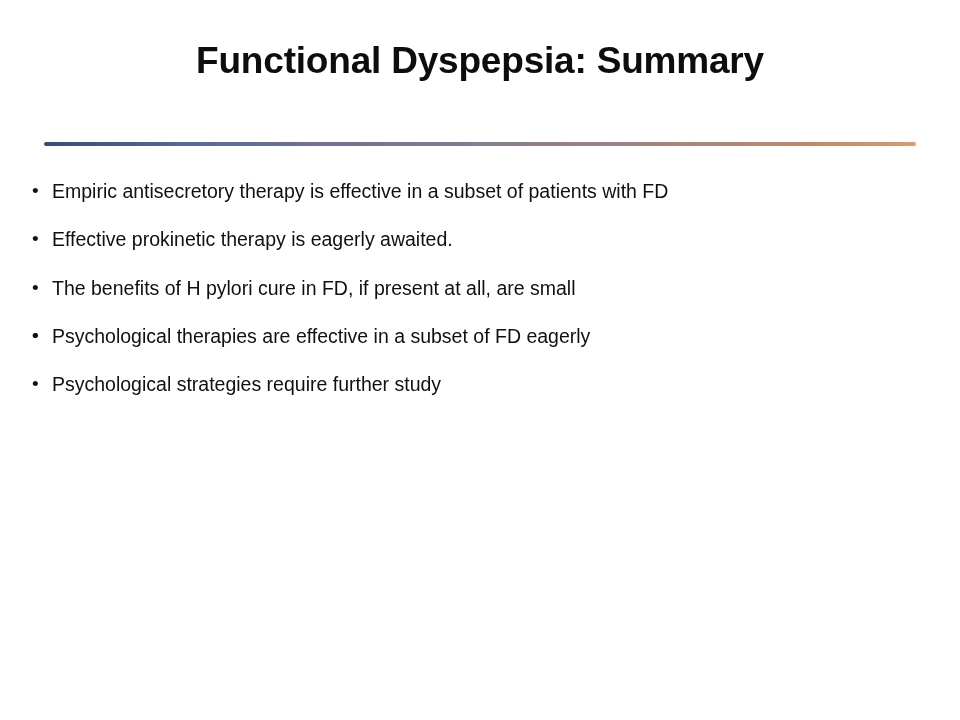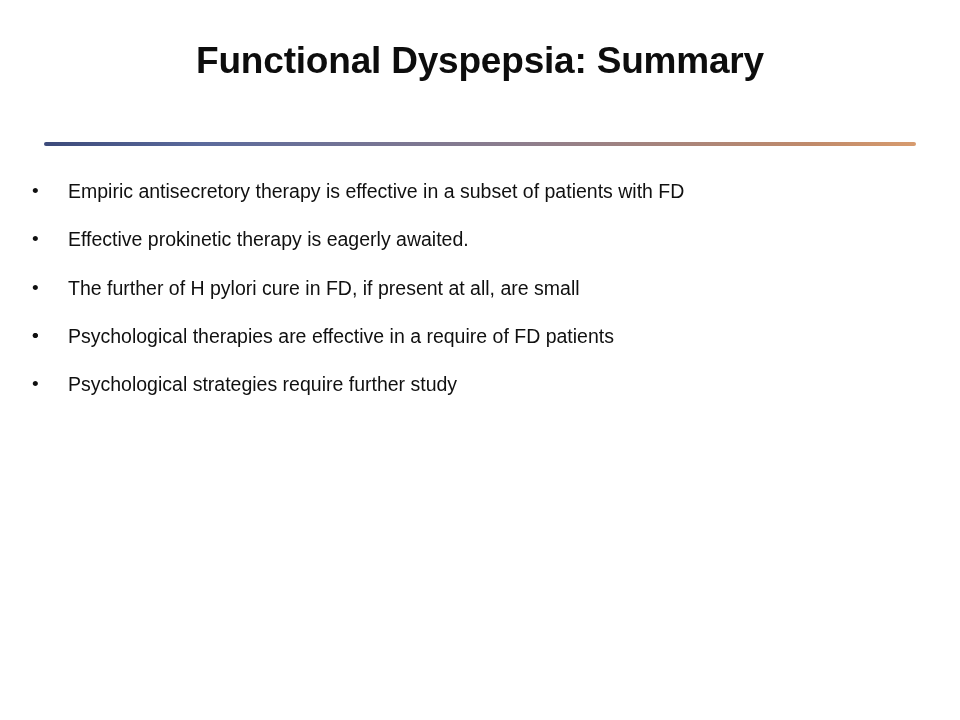--- a/index.html
+++ b/index.html
@@ -59,21 +59,20 @@
   .bullet .dot {
     position: absolute;
     left: 4px;
     top: 0;
     font-size: 19px;
     line-height: 1.35;
     color: #101010;
   }
   .bullet .text {
     display: block;
-    margin-left: 16px;
   }
   .bullet.justify .text {
     text-align: justify;
     text-justify: inter-word;
   }
   .bullet.justify .text .lastline {
     display: block;
     text-align: left;
   }
   .ital {
@@ -95,31 +94,31 @@
       <span class="text">Empiric antisecretory therapy is effective in a subset of patients with FD</span>
     </div>
 
     <div class="bullet">
       <span class="dot">•</span>
       <span class="text">Effective prokinetic therapy is eagerly awaited.</span>
     </div>
 
     <div class="bullet">
       <span class="dot">•</span>
-      <span class="text"><span>The further of </span><span class="ital">H pylori</span><span> cure in FD, if present at all, are small</span></span>
+      <span class="text"><span>The benefits of </span><span class="ital">H pylori</span><span> cure in FD, if present at all, are small</span></span>
     </div>
 
     <div class="bullet justify">
       <span class="dot">•</span>
       <span class="text"></span>
     </div>
 
     <div class="bullet">
       <span class="dot">•</span>
-      <span class="text">Psychological therapies are effective in a require of FD patients</span>
+      <span class="text">Psychological therapies are effective in a subset of FD eagerly</span>
     </div>
 
     <div class="bullet">
       <span class="dot">•</span>
       <span class="text">Psychological strategies require further study</span>
     </div>
 
   </div>
 </div>
 

